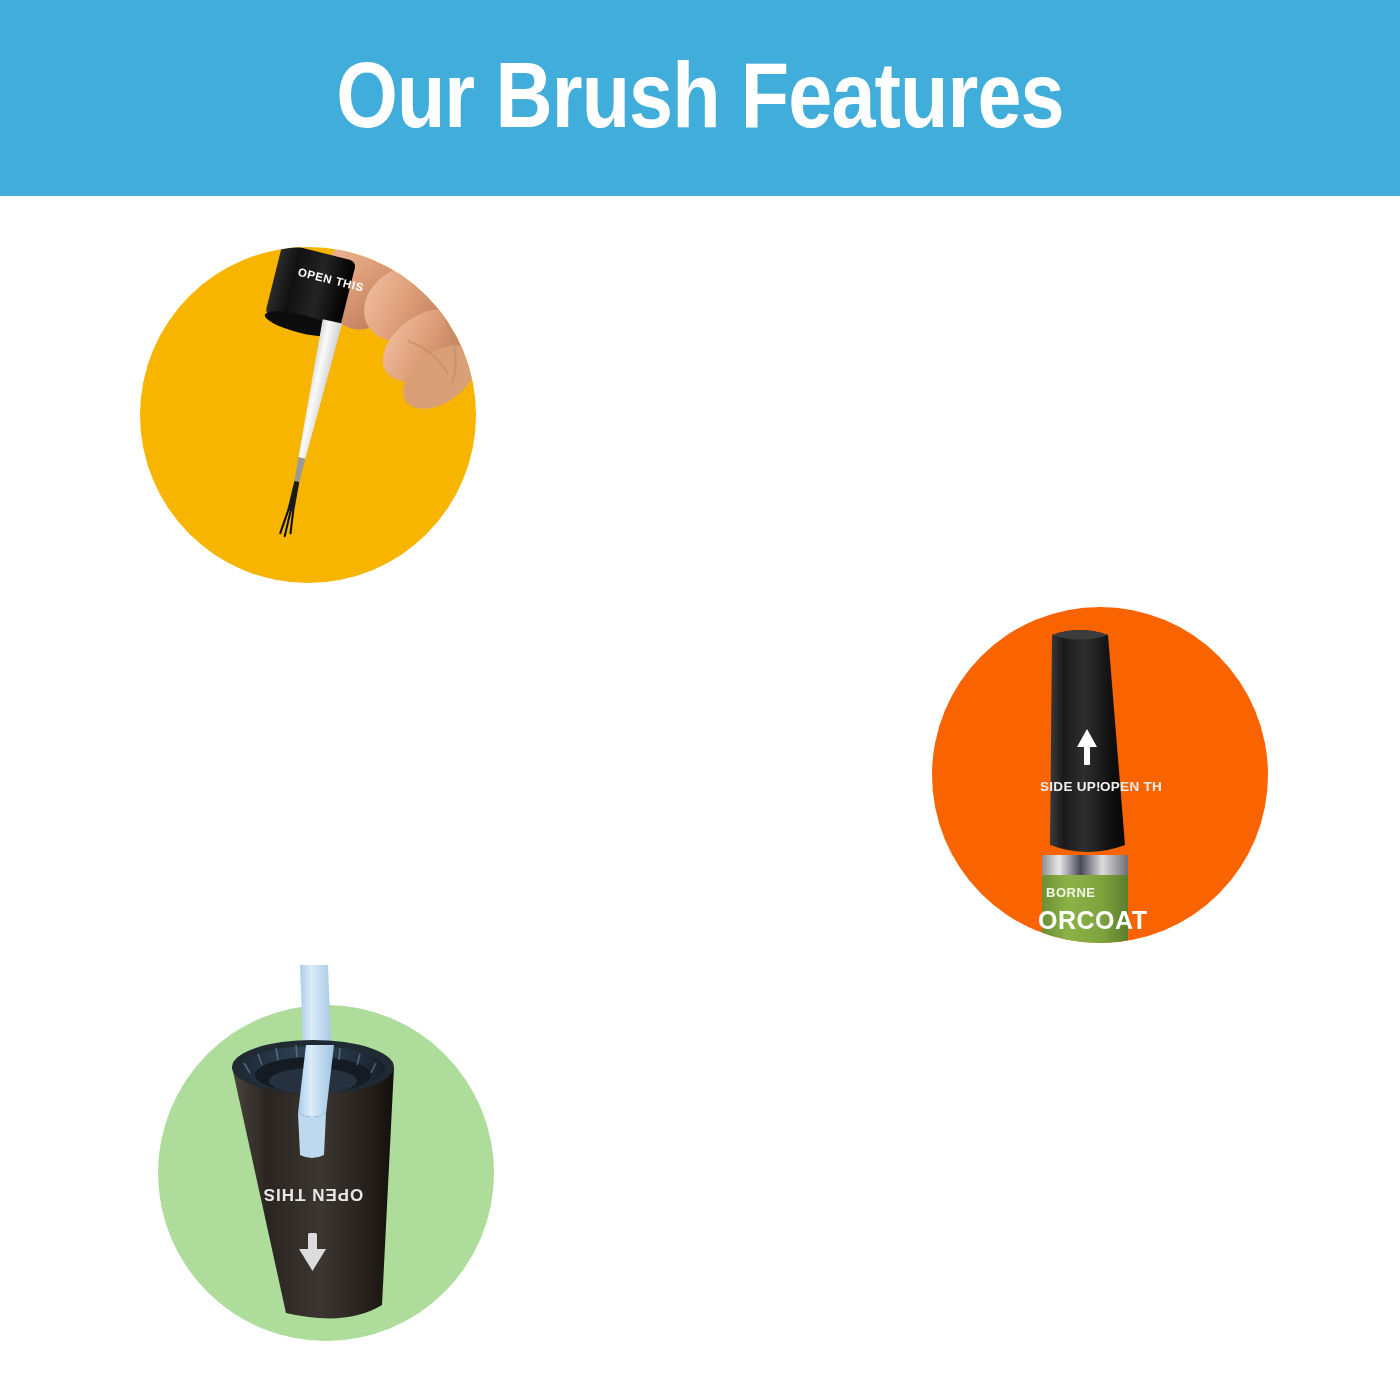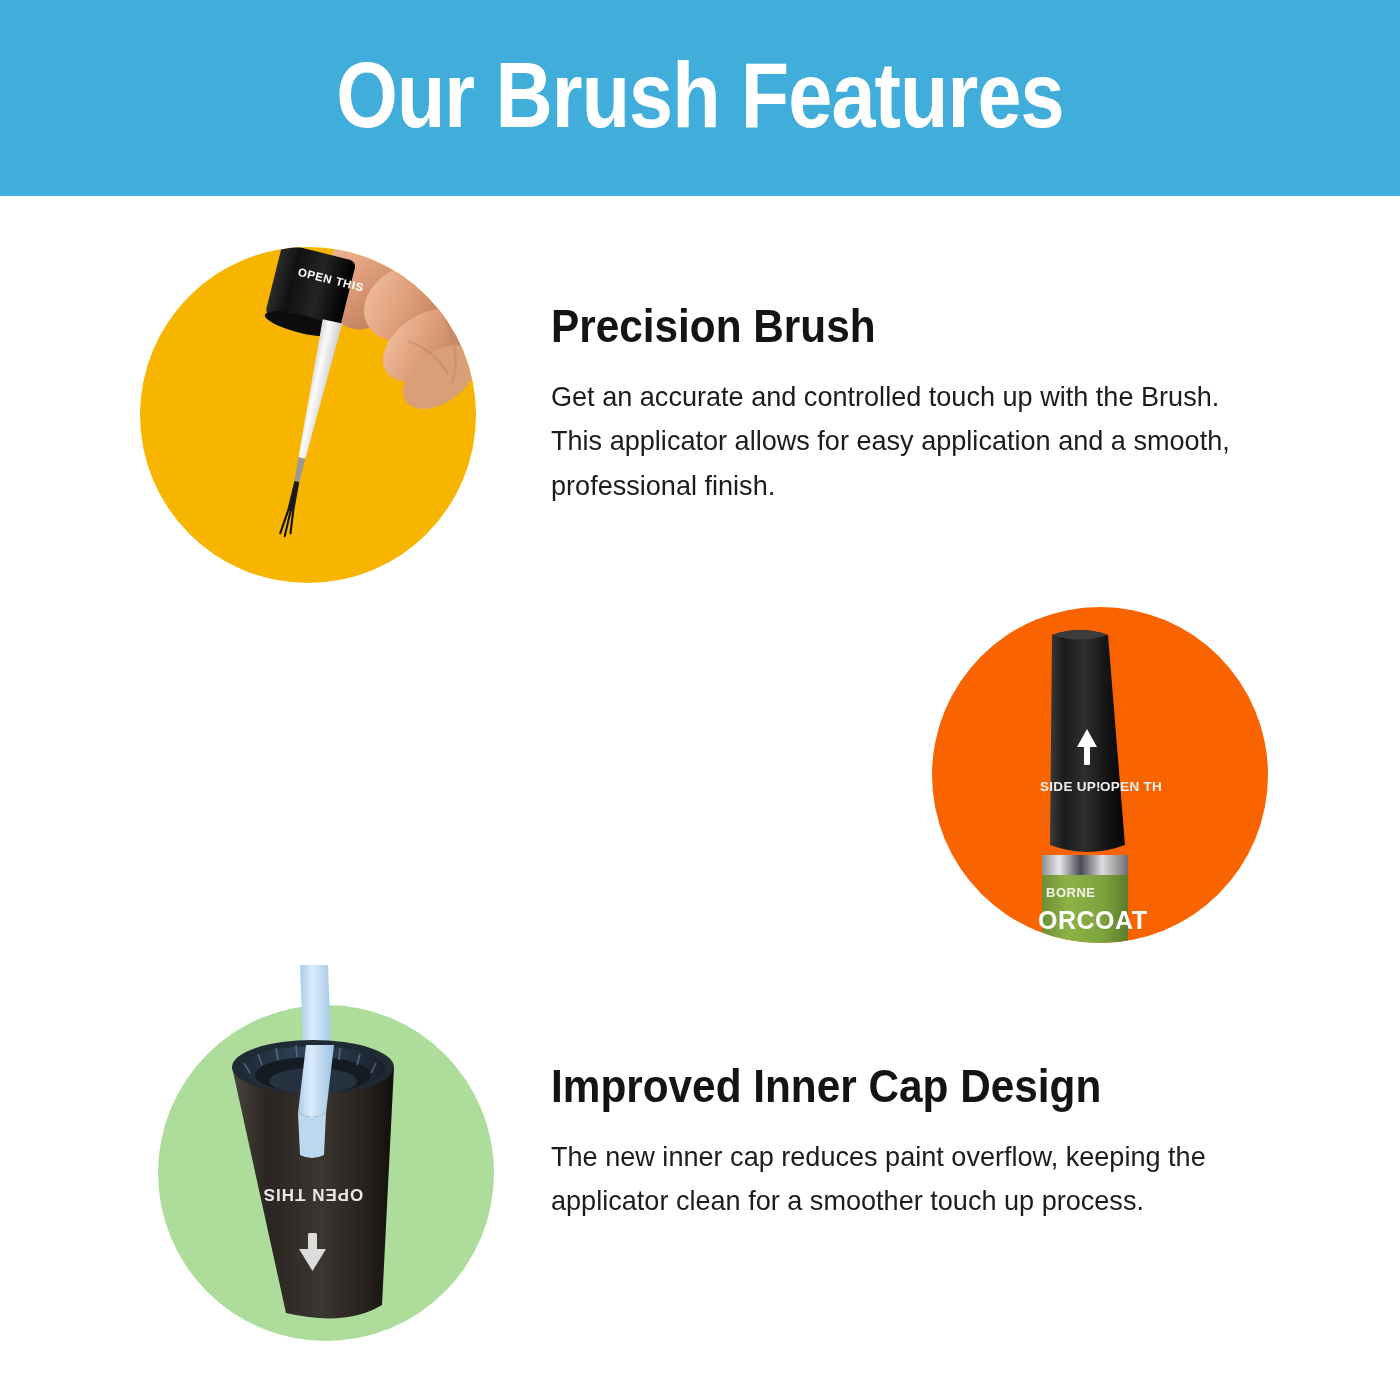--- a/index.html
+++ b/index.html
@@ -156,24 +156,20 @@
             <g stroke="#111111" stroke-width="2.1" stroke-linecap="round">
               <line x1="166" y1="266" x2="163" y2="290"></line>
               <line x1="168.5" y1="266" x2="168" y2="292"></line>
               <line x1="171" y1="266" x2="173" y2="288"></line>
             </g>
           </g>
         </g>
       </svg>
     </div>
 
-    <div class="feature-text">
-      <h2 class="feature-title">Precision Brush</h2>
-      <p class="feature-body">Get an accurate and controlled touch up with the Brush. This applicator allows for easy application and a smooth, professional finish.</p>
-    </div>
 
   </section>
 
   <section class="feature" id="feature-2">
 
 
     <div class="feature-media">
       <svg class="media-svg" viewBox="0 0 336 336" xmlns="http://www.w3.org/2000/svg">
         <defs>
           <clipPath id="clip-circle-2">
@@ -286,20 +282,16 @@
           <text x="155" y="196" text-anchor="middle" font-family="'Liberation Sans', sans-serif" font-size="17" font-weight="700" fill="#e8e8e8" letter-spacing="1" transform="rotate(180 155 190)">OPEN THIS</text>
 
           <g fill="#dcdcdc" transform="translate(0,0)">
             <rect x="150" y="228" width="9" height="22" rx="1.5"></rect>
             <path d="M154.5 266 L141 244 L168 244 Z"></path>
           </g>
         </g>
       </svg>
     </div>
 
-    <div class="feature-text">
-      <h2 class="feature-title">Improved Inner Cap Design</h2>
-      <p class="feature-body">The new inner cap reduces paint overflow, keeping the applicator clean for a smoother touch up process.</p>
-    </div>
 
   </section>
 
 </div>
 
 </body></html>

